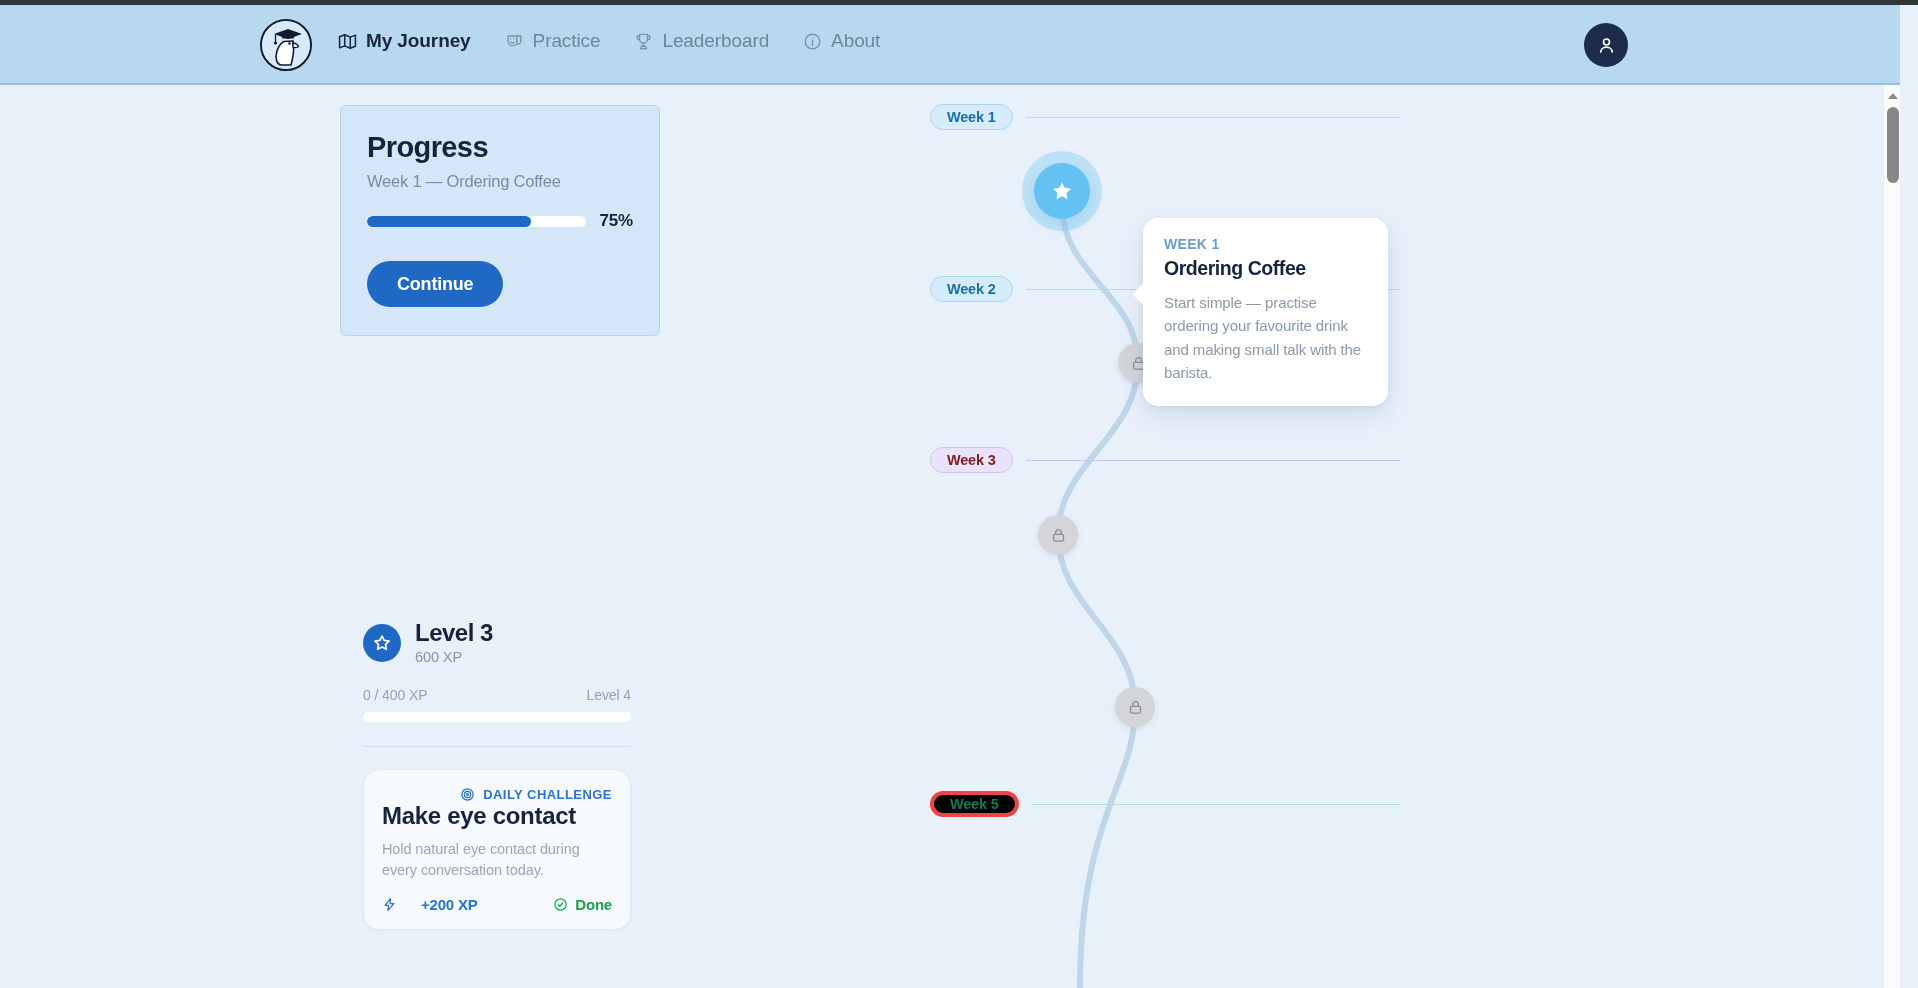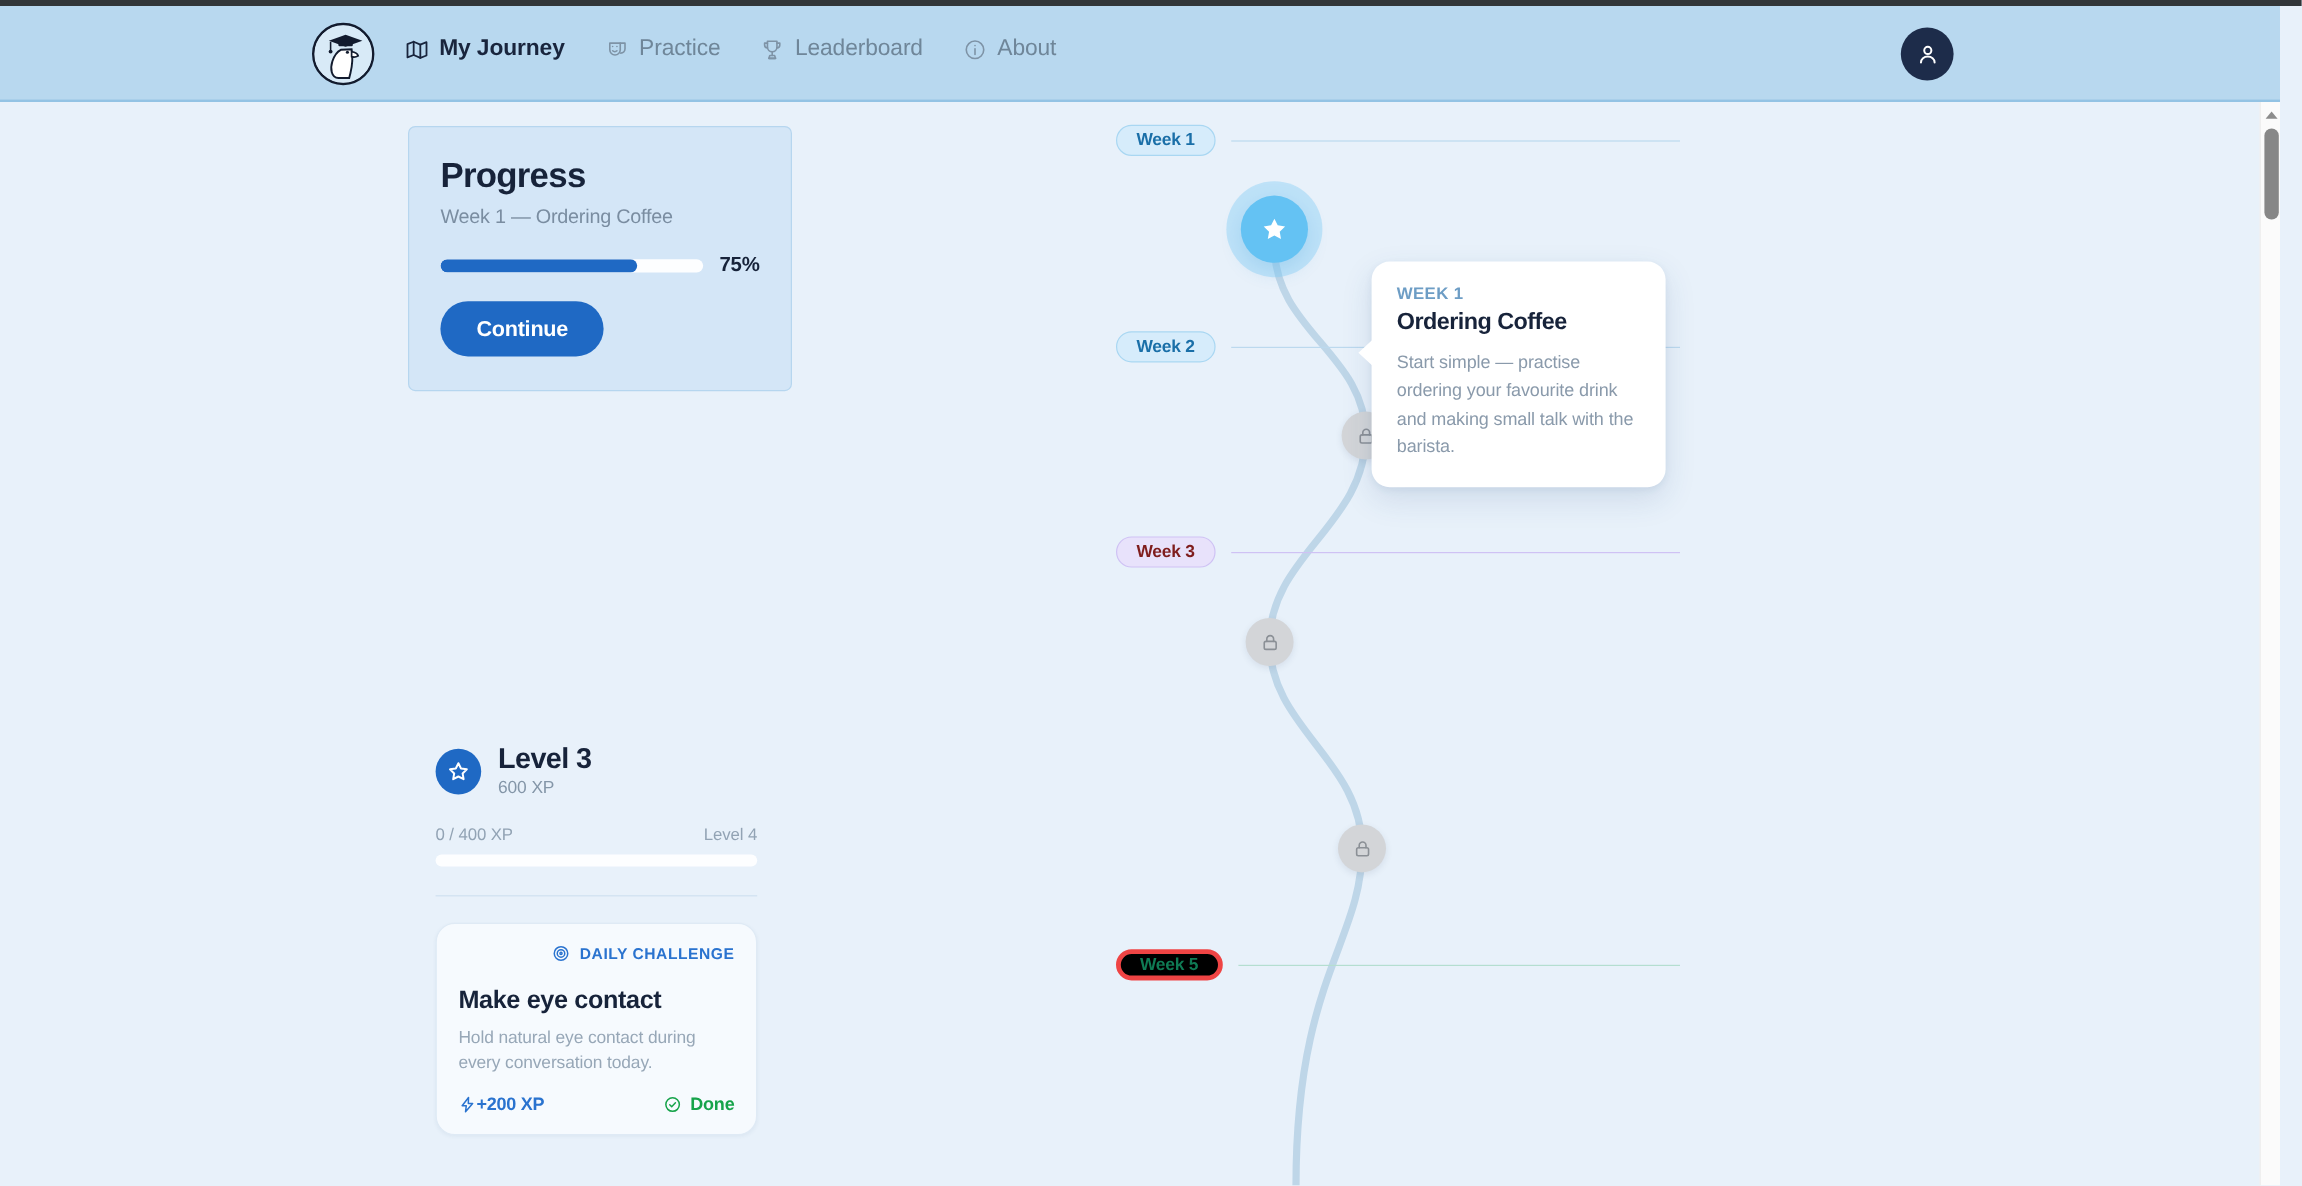--- a/index.html
+++ b/index.html
@@ -156,21 +156,21 @@
     background: #1f69c4;
     border-radius: 999px;
   }
   .bar-pct {
     font-size: 17px;
     font-weight: 700;
     color: #17233a;
     letter-spacing: -0.2px;
   }
   .continue-btn {
-    margin-top: 20px;
+    margin-top: 30px;
     display: inline-flex;
     align-items: center;
     justify-content: center;
     padding: 0 30px;
     height: 46px;
     border-radius: 999px;
     background: #1f69c4;
     color: #ffffff;
     font-size: 18px;
     font-weight: 700;
@@ -257,43 +257,43 @@
     display: flex;
     align-items: center;
     gap: 8px;
     font-size: 13px;
     font-weight: 700;
     color: #2a73cf;
     letter-spacing: 0.45px;
     justify-content: flex-end;
   }
   .daily-title {
-    margin-top: 20px;
-    font-size: 21px;
+    margin-top: 0;
+    font-size: 24px;
     font-weight: 700;
     color: #17233a;
     letter-spacing: -0.3px;
   }
   .daily-desc {
     margin-top: 9px;
     font-size: 14.5px;
     line-height: 1.42;
     color: #97a7b7;
     letter-spacing: -0.1px;
   }
   .daily-foot {
     margin-top: 15px;
     display: flex;
     align-items: center;
     justify-content: space-between;
   }
   .daily-xp {
     display: flex;
     align-items: center;
-    gap: 0;
+    gap: 24px;
     font-size: 15px;
     font-weight: 700;
     color: #2a73cf;
     letter-spacing: -0.2px;
   }
   .daily-done {
     display: flex;
     align-items: center;
     gap: 7px;
     font-size: 15px;

